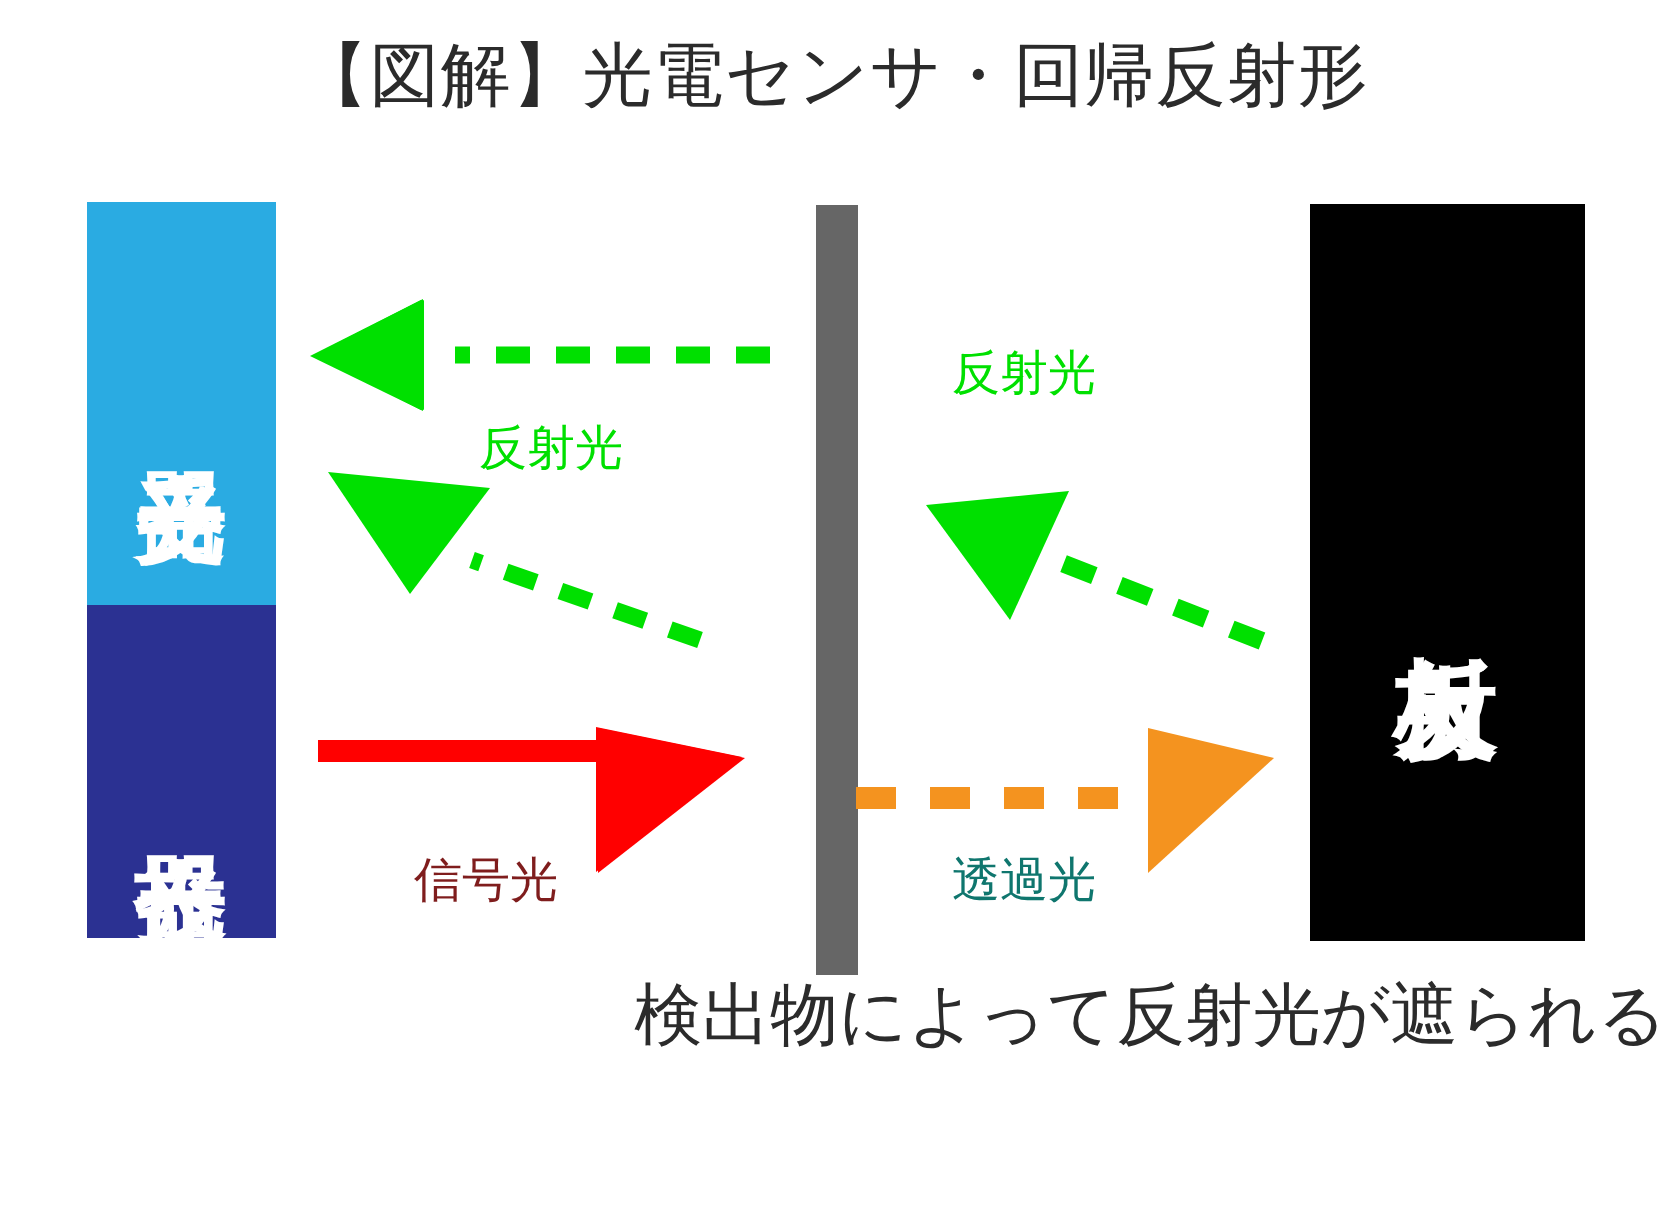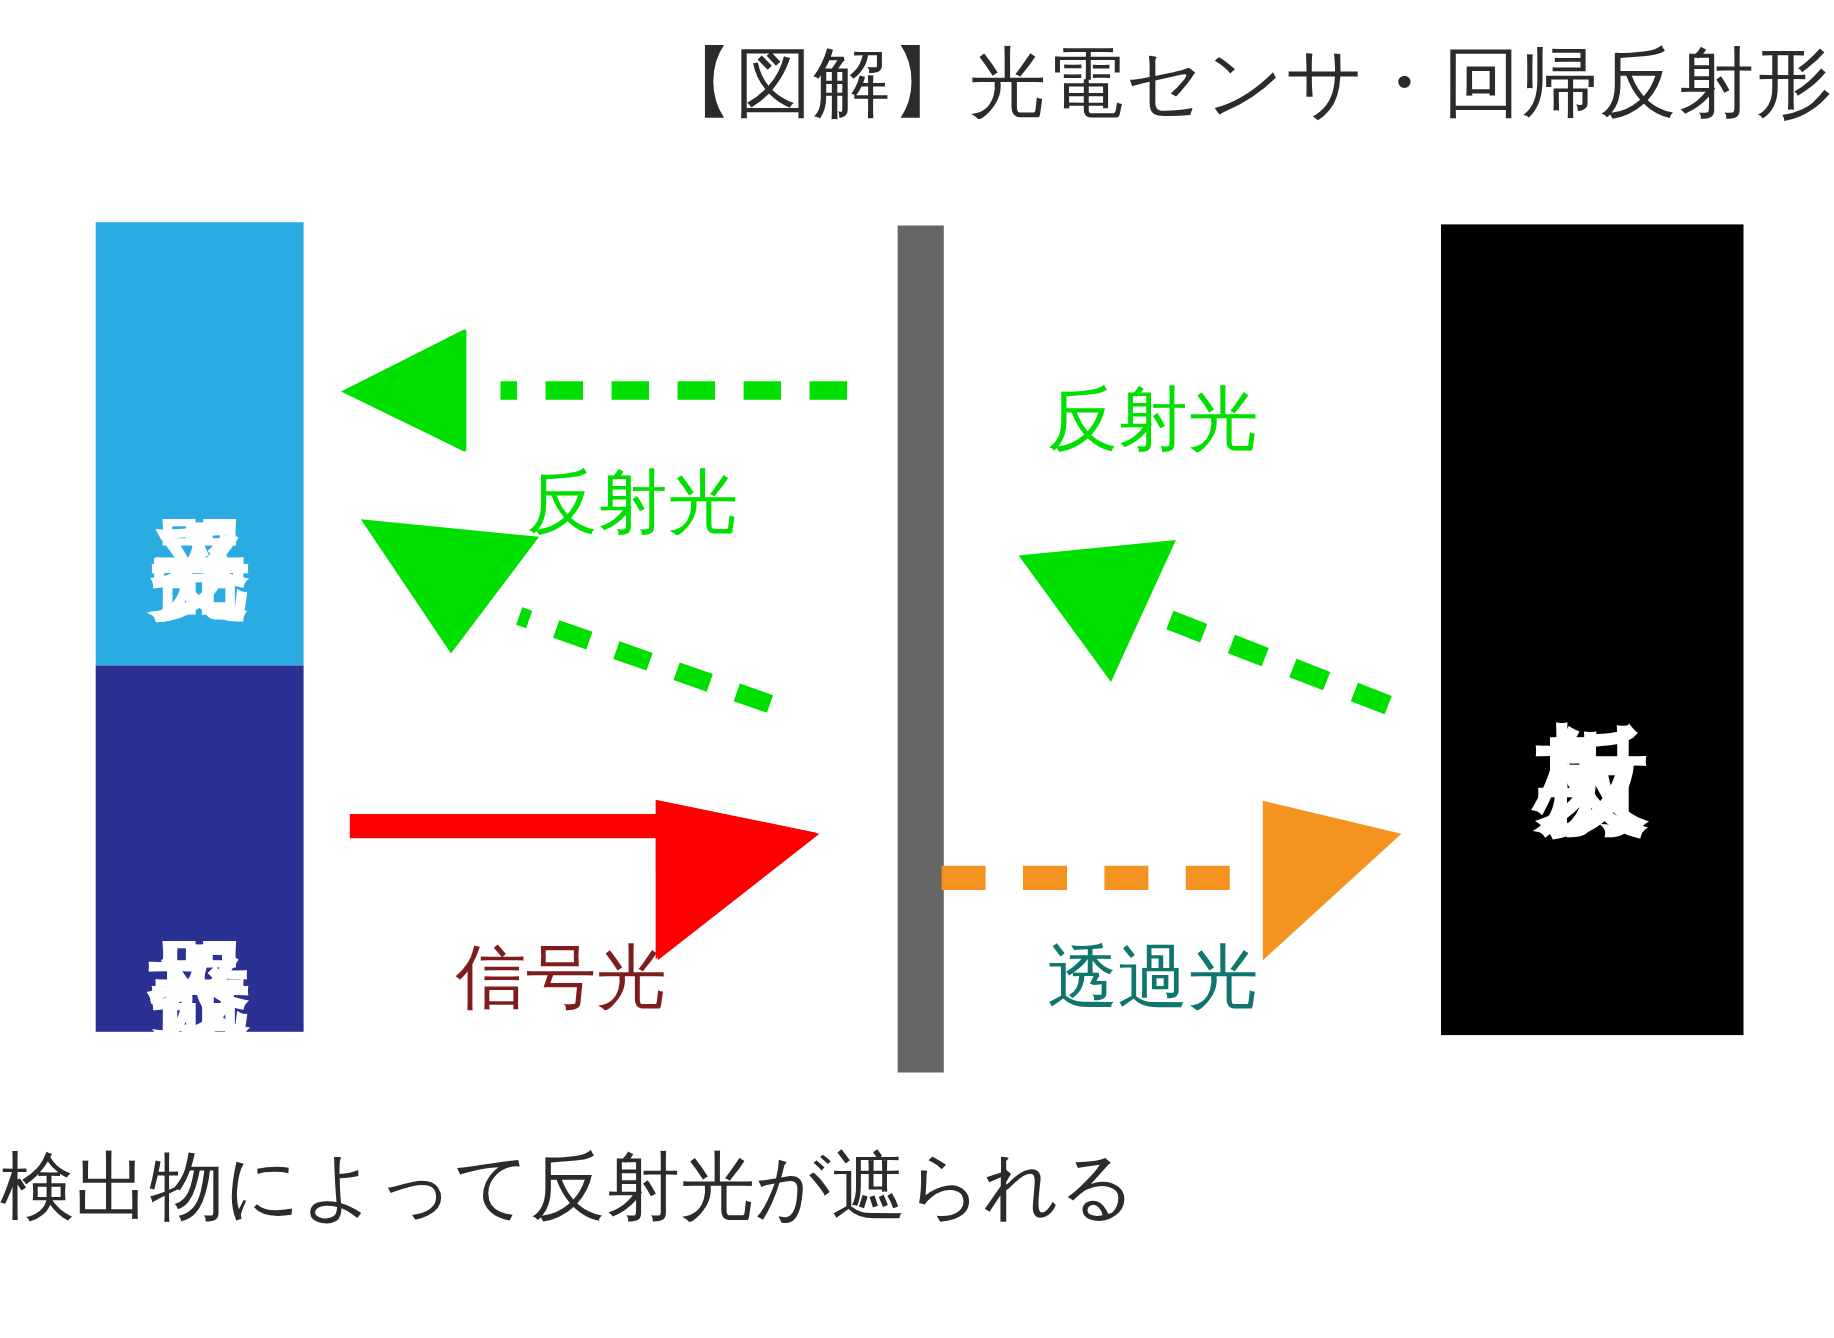--- a/index.html
+++ b/index.html
@@ -17,35 +17,35 @@
     background: #ffffff;
     overflow: hidden;
   }
 
   
   .title {
     position: absolute;
     left: 0;
     top: 40px;
     width: 1667px;
-    text-align: right;
+    text-align: center;
     font-size: 70px;
     line-height: 1.0;
     color: #2b2b2b;
     letter-spacing: 1px;
     white-space: nowrap;
   }
 
   
   .caption {
     position: absolute;
     left: 0;
-    top: 1045px;
-    width: 1667px;
-    text-align: left;
+    top: 980px;
+    width: 1667px;
+    text-align: right;
     font-size: 68px;
     line-height: 1.0;
     color: #2b2b2b;
     white-space: nowrap;
   }
 
   
   .sensor {
     position: absolute;
     left: 87px;
@@ -117,21 +117,21 @@
     left: 0;
     top: 0;
     width: 1667px;
     height: 1216px;
     pointer-events: none;
   }
 
   
   .lbl {
     position: absolute;
-    font-size: 64px;
+    font-size: 48px;
     line-height: 1.0;
     white-space: nowrap;
   }
   .lbl-reflect-left {
     left: 479px;
     top: 424px;
     color: #00e000;
   }
   .lbl-reflect-right {
     left: 952px;

